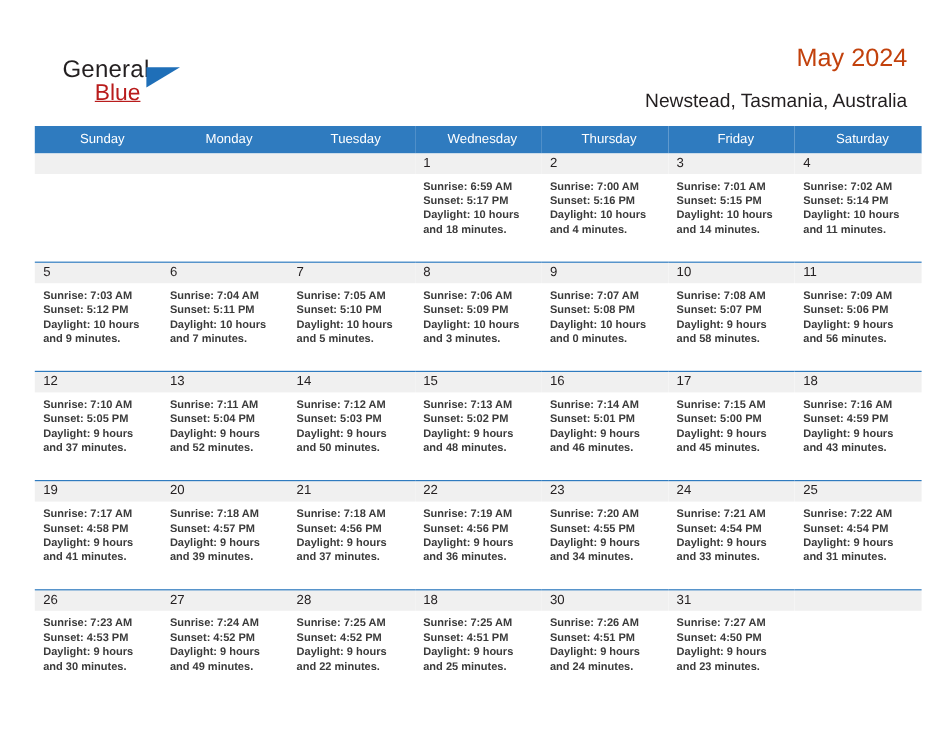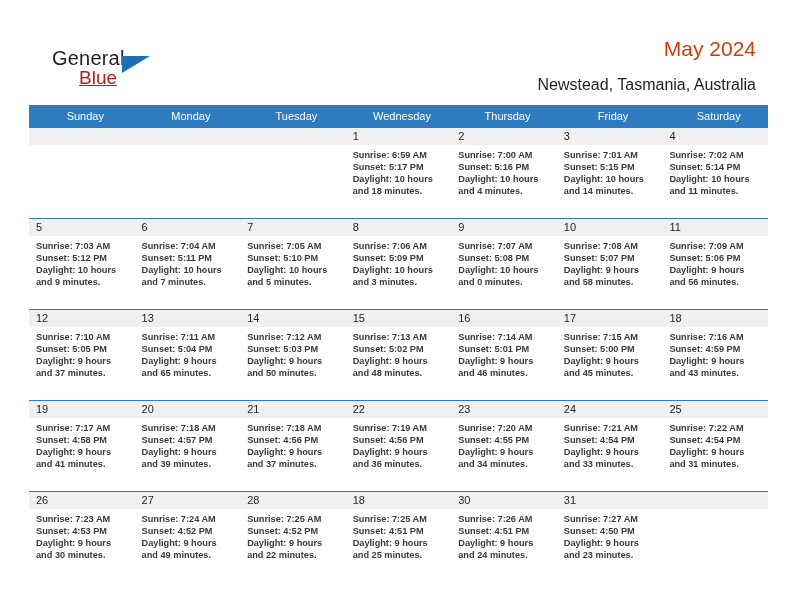--- a/index.html
+++ b/index.html
@@ -298,21 +298,21 @@
               <div>Daylight: 9 hours</div>
               <div>and 37 minutes.</div>
             </div>
           </td>
           <td class="cell">
             <div class="daynum-band">13</div>
             <div class="detail">
               <div>Sunrise: 7:11 AM</div>
               <div>Sunset: 5:04 PM</div>
               <div>Daylight: 9 hours</div>
-              <div>and 65 minutes.</div>
+              <div>and 52 minutes.</div>
             </div>
           </td>
           <td class="cell">
             <div class="daynum-band">14</div>
             <div class="detail">
               <div>Sunrise: 7:12 AM</div>
               <div>Sunset: 5:03 PM</div>
               <div>Daylight: 9 hours</div>
               <div>and 50 minutes.</div>
             </div>

